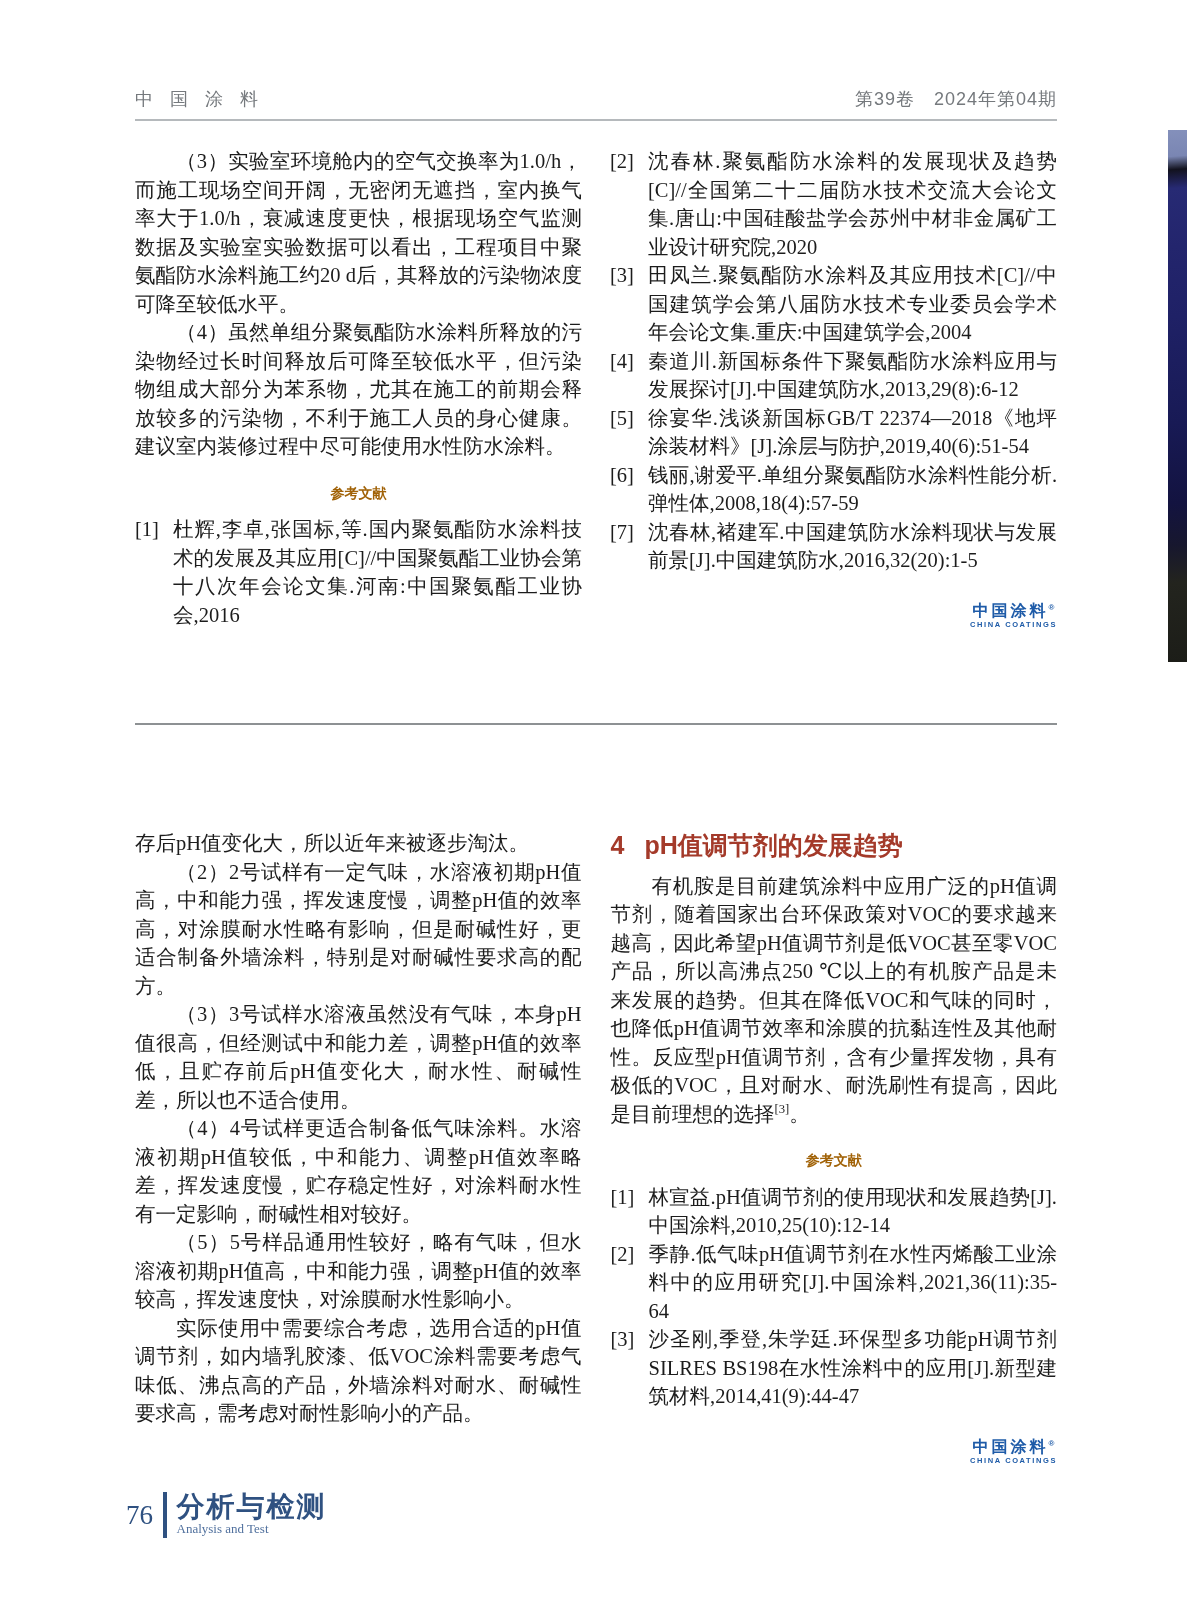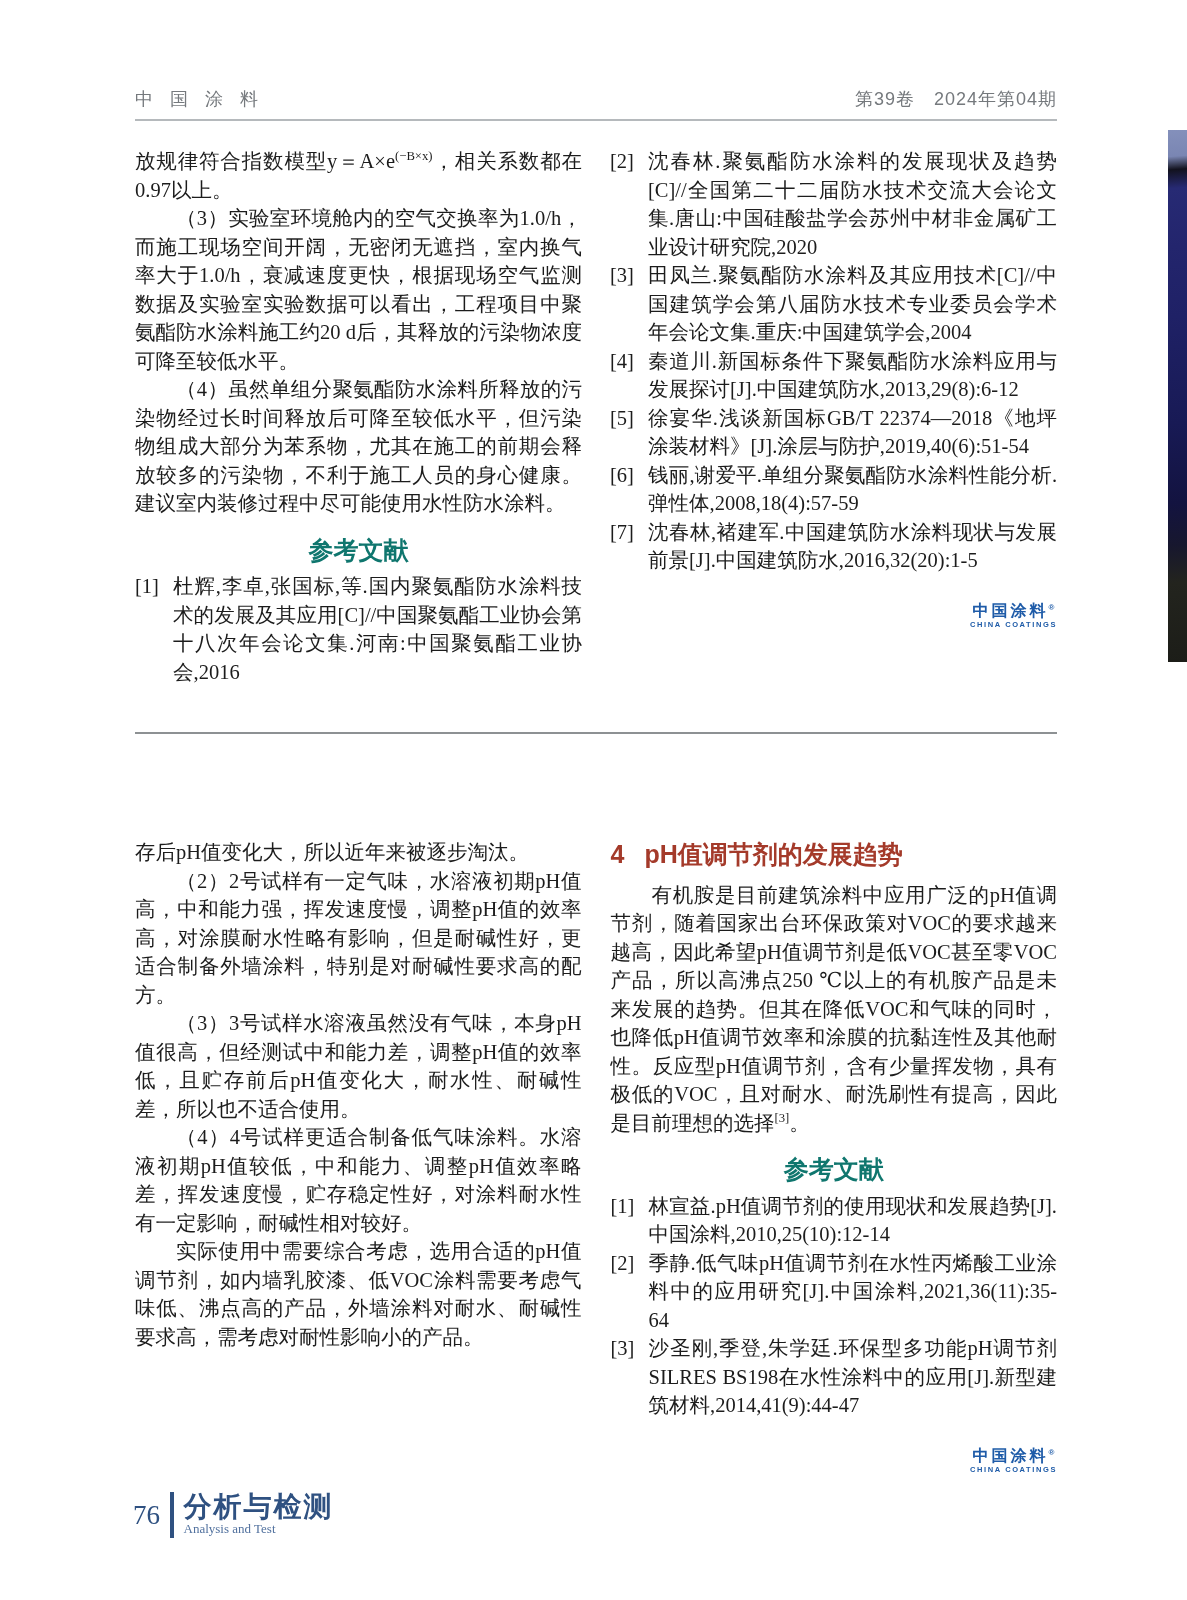--- a/index.html
+++ b/index.html
@@ -28,23 +28,23 @@
   .columns { display:flex; gap:28px; margin-top:26px; }
   .col { width:447px; font-size:20.5px; line-height:28.5px; text-align:justify; }
   .col p { text-indent:2em; }
   .col p.no-indent { text-indent:0; }
   .top-columns { min-height:530px; }
 
   sup.fm { font-size:0.62em; vertical-align:super; line-height:0; }
 
   
   .ref-heading {
-    text-align:center; font-weight:700; font-size:25px;
-    font-family:"Liberation Sans","DejaVu Sans",sans-serif;
-    margin-top:18px; margin-bottom:8px; color:#0f766e;
+    text-align:center; font-weight:700; font-size:14px;
+    font-family:"Liberation Sans","DejaVu Sans",sans-serif;
+    margin-top:18px; margin-bottom:8px; color:#a16207;
   }
   .ref { display:flex; }
   .ref-num { flex:0 0 38px; }
   .ref-text { flex:1; text-align:justify; }
 
   
   .section-heading {
     display:flex; gap:20px; align-items:baseline;
     font-family:"Liberation Sans","DejaVu Sans",sans-serif;
     font-weight:700; font-size:25px;
@@ -67,21 +67,21 @@
   }
   .logo-reg { font-size:8px; vertical-align:super; letter-spacing:0; }
   .logo-sub {
     font-family:"Liberation Sans","DejaVu Sans",sans-serif;
     font-weight:700; color:var(--logo-blue,#1e5ba8);
     font-size:7.5px; letter-spacing:1.6px; line-height:10px;
   }
 
   
   .footer {
-    position:absolute; left:133px; top:1492px;
+    position:absolute; left:126px; top:1492px;
     display:flex; align-items:center;
   }
   .page-num {
     font-size:27px; color:var(--footer-blue,#2f5181);
     margin-right:10px; font-family:"Liberation Serif",serif;
   }
   .footer-bar { width:3.5px; height:46px; background:var(--footer-blue,#2f5181); margin-right:10px; }
   .footer-cn {
     font-family:"Liberation Sans","DejaVu Sans",sans-serif;
     font-weight:700; font-size:28px; color:var(--footer-blue,#2f5181);
@@ -103,21 +103,20 @@
 
 <div class="page-inner">
 
   <div class="header">
     <span class="journal-name">中 国 涂 料</span>
     <span class="issue-info">第39卷　2024年第04期</span>
   </div>
 
   <div class="columns top-columns">
     <div class="col">
-      <p class="no-indent"><span>放规律符合指数模型y＝A×e</span><sup class="fm">(−B×x)</sup><span>，相关系数都在0.97以上。</span></p>
       <p>（3）实验室环境舱内的空气交换率为1.0/h，而施工现场空间开阔，无密闭无遮挡，室内换气率大于1.0/h，衰减速度更快，根据现场空气监测数据及实验室实验数据可以看出，工程项目中聚氨酯防水涂料施工约20 d后，其释放的污染物浓度可降至较低水平。</p>
       <p>（4）虽然单组分聚氨酯防水涂料所释放的污染物经过长时间释放后可降至较低水平，但污染物组成大部分为苯系物，尤其在施工的前期会释放较多的污染物，不利于施工人员的身心健康。建议室内装修过程中尽可能使用水性防水涂料。</p>
 
       <div class="ref-heading">参考文献</div>
       <div class="ref">
         <span class="ref-num">[1]</span>
         <span class="ref-text">杜辉,李卓,张国标,等.国内聚氨酯防水涂料技术的发展及其应用[C]//中国聚氨酯工业协会第十八次年会论文集.河南:中国聚氨酯工业协会,2016</span>
       </div>
     </div>
 
@@ -158,20 +157,21 @@
 
   <div class="section-divider"></div>
 
 
   <div class="columns bottom-columns">
     <div class="col">
       <p class="no-indent">存后pH值变化大，所以近年来被逐步淘汰。</p>
       <p>（2）2号试样有一定气味，水溶液初期pH值高，中和能力强，挥发速度慢，调整pH值的效率高，对涂膜耐水性略有影响，但是耐碱性好，更适合制备外墙涂料，特别是对耐碱性要求高的配方。</p>
       <p>（3）3号试样水溶液虽然没有气味，本身pH值很高，但经测试中和能力差，调整pH值的效率低，且贮存前后pH值变化大，耐水性、耐碱性差，所以也不适合使用。</p>
       <p>（4）4号试样更适合制备低气味涂料。水溶液初期pH值较低，中和能力、调整pH值效率略差，挥发速度慢，贮存稳定性好，对涂料耐水性有一定影响，耐碱性相对较好。</p>
+      <p>（5）5号样品通用性较好，略有气味，但水溶液初期pH值高，中和能力强，调整pH值的效率较高，挥发速度快，对涂膜耐水性影响小。</p>
       <p>实际使用中需要综合考虑，选用合适的pH值调节剂，如内墙乳胶漆、低VOC涂料需要考虑气味低、沸点高的产品，外墙涂料对耐水、耐碱性要求高，需考虑对耐性影响小的产品。</p>
     </div>
 
     <div class="col">
       <div class="section-heading">
         <span>4</span>
         <span>pH值调节剂的发展趋势</span>
       </div>
       <p><span>有机胺是目前建筑涂料中应用广泛的pH值调节剂，随着国家出台环保政策对VOC的要求越来越高，因此希望pH值调节剂是低VOC甚至零VOC产品，所以高沸点250 ℃以上的有机胺产品是未来发展的趋势。但其在降低VOC和气味的同时，也降低pH值调节效率和涂膜的抗黏连性及其他耐性。反应型pH值调节剂，含有少量挥发物，具有极低的VOC，且对耐水、耐洗刷性有提高，因此是目前理想的选择</span><sup class="fm">[3]</sup><span>。</span></p>
 

